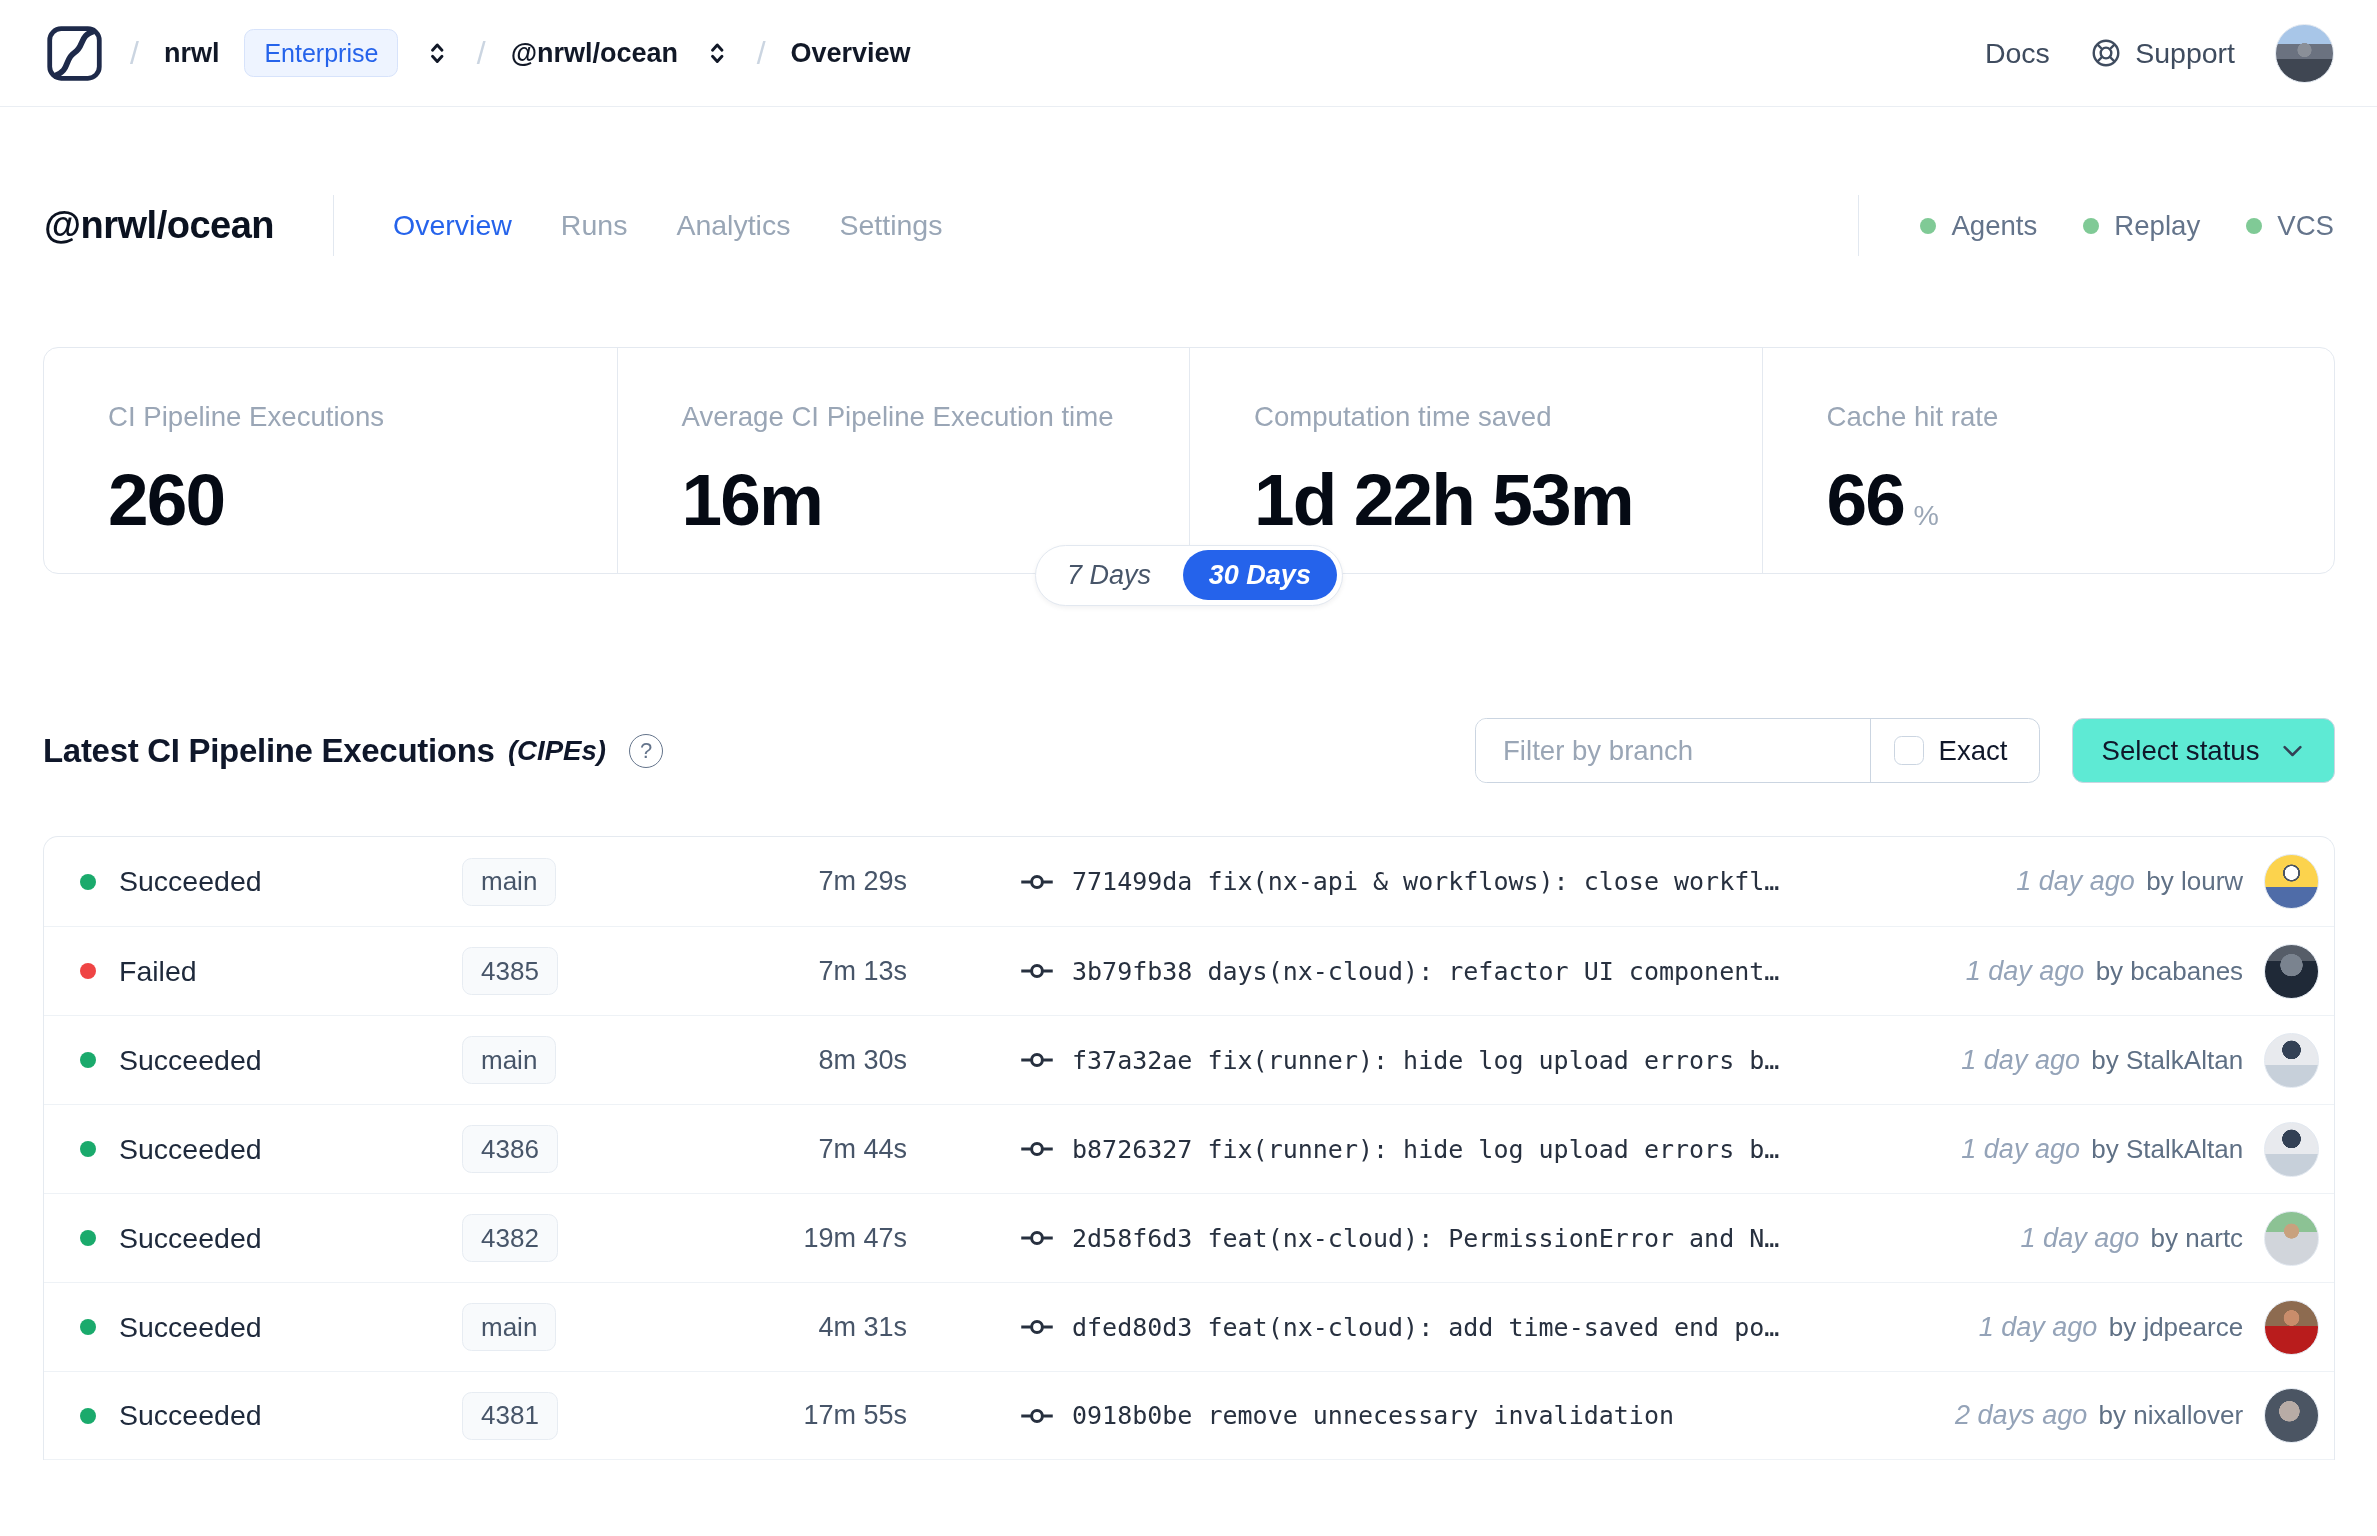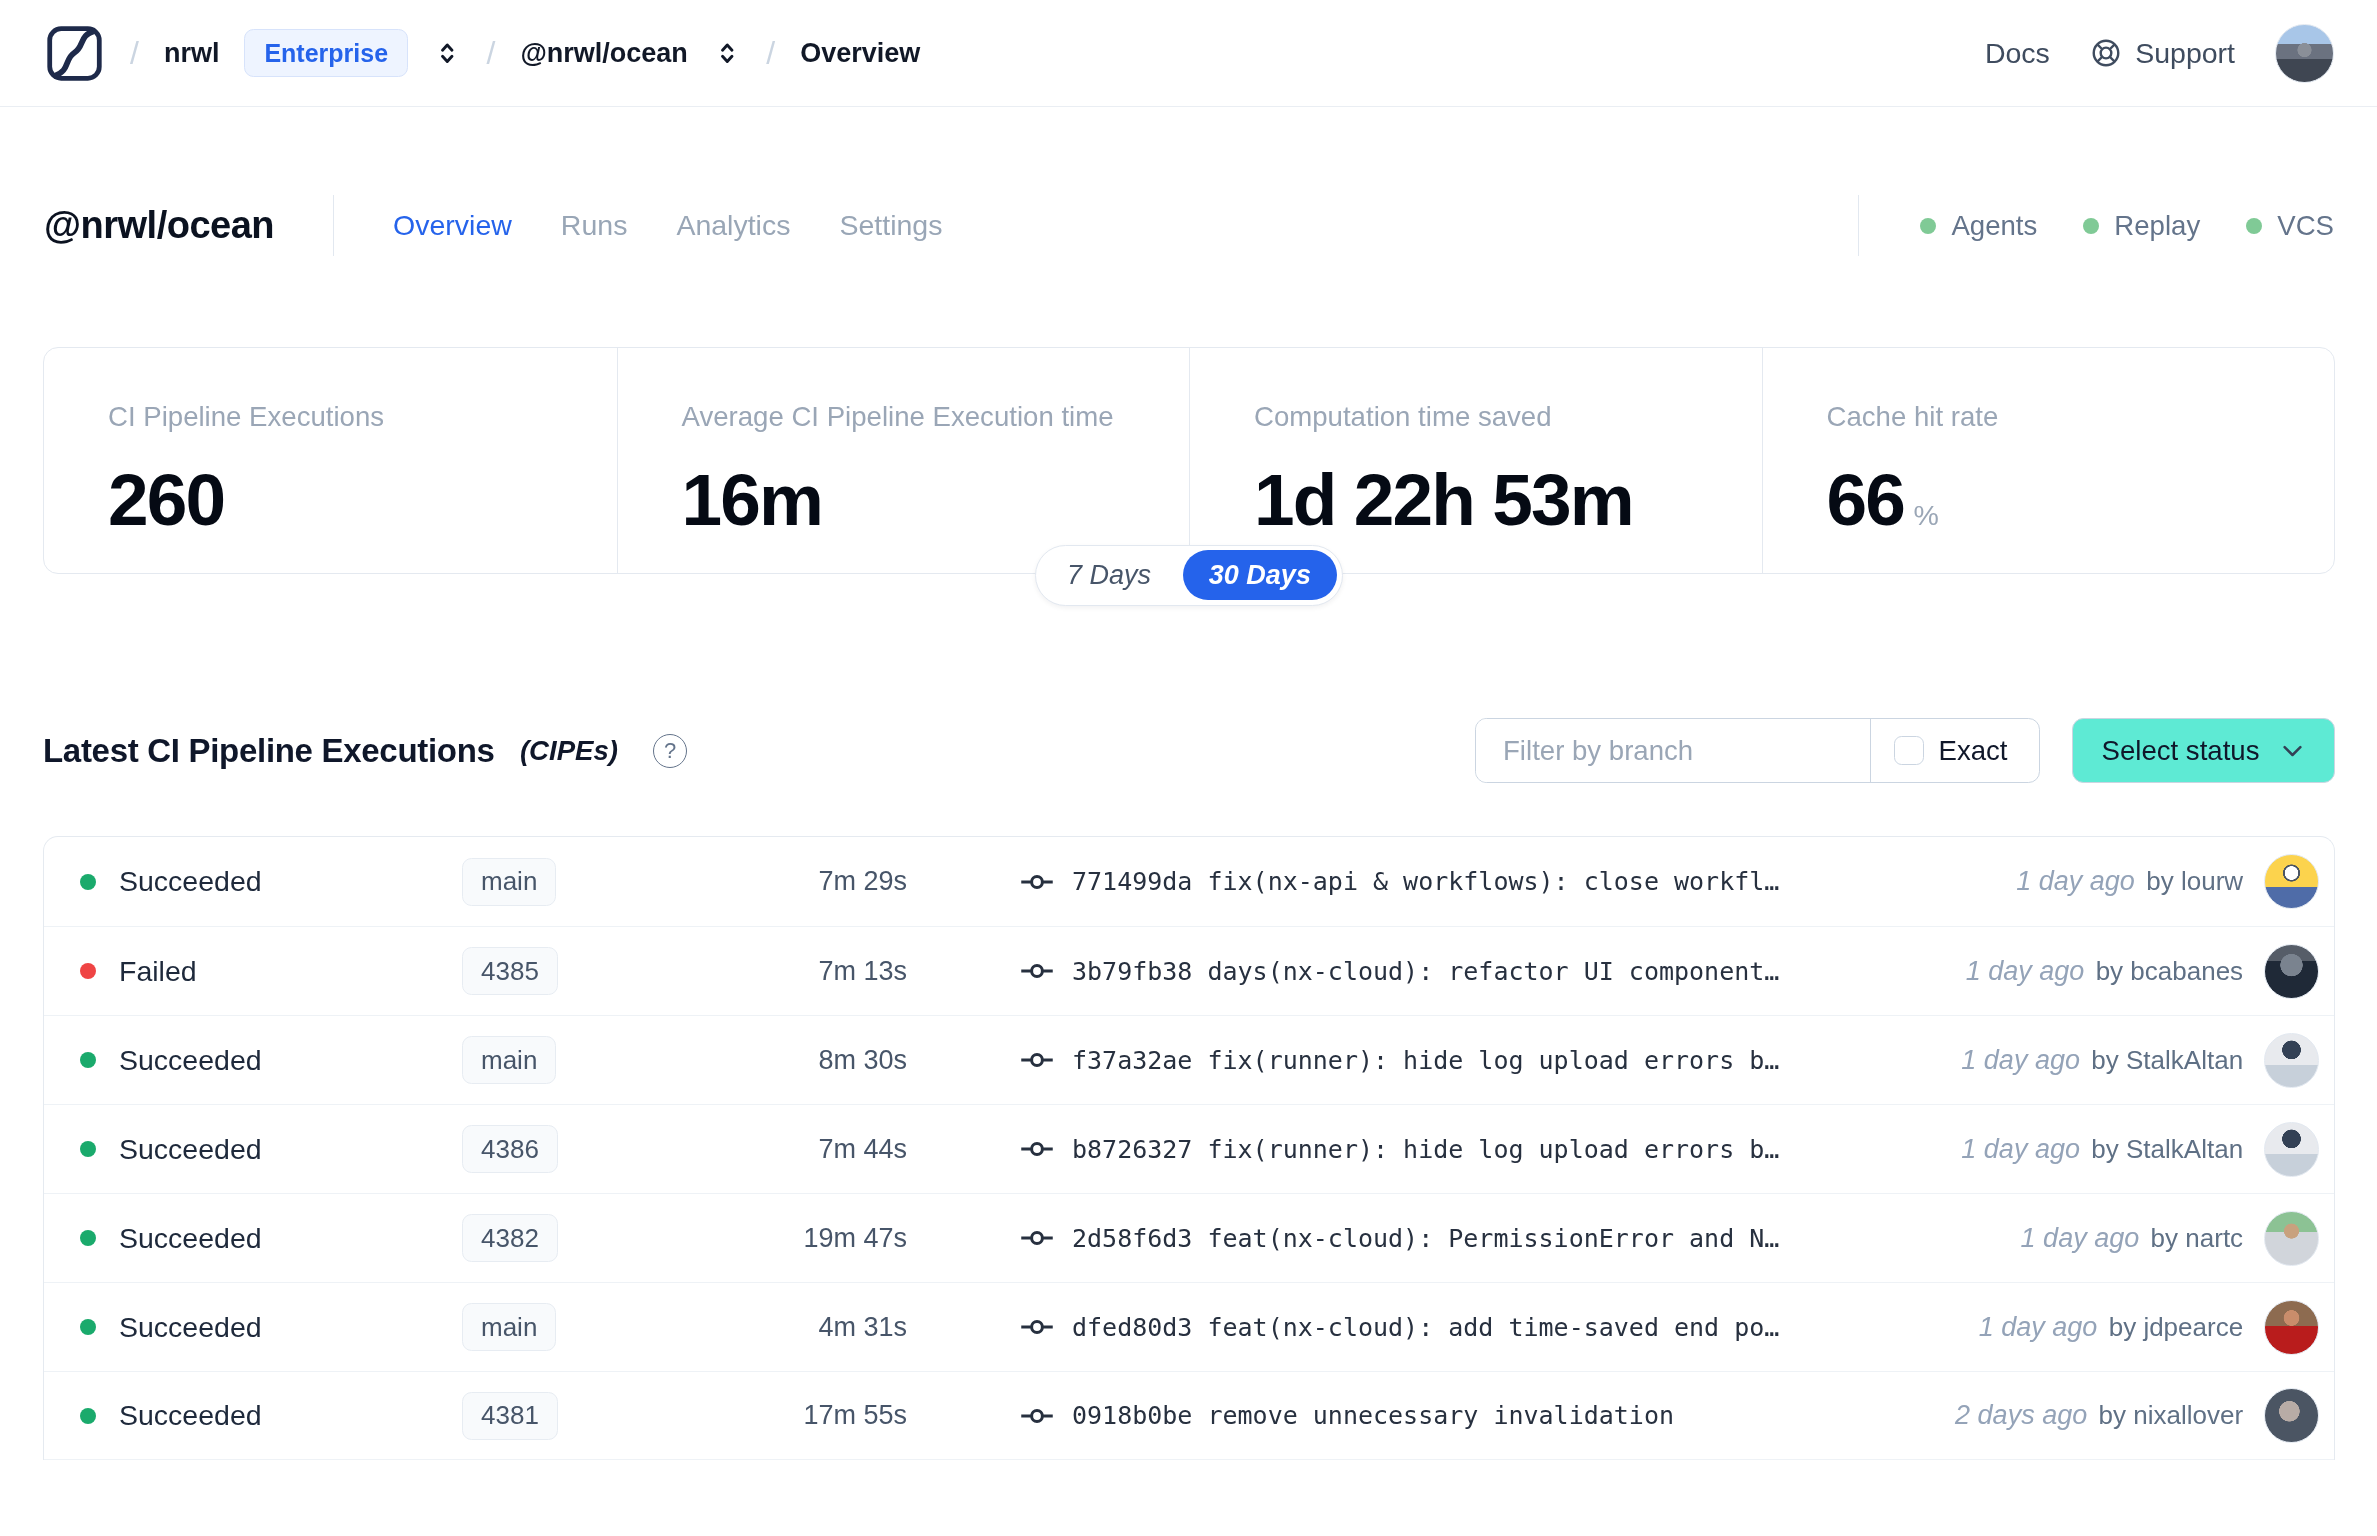--- a/index.html
+++ b/index.html
@@ -6,21 +6,21 @@
   html,body { width:2378px; height:1537px; overflow:hidden; background:#ffffff;
     font-family:"Liberation Sans", sans-serif; color:#0f172a; }
 
   
   .topnav { height:107px; display:flex; align-items:center; justify-content:space-between;
     padding:0 44px; border-bottom:1.9px solid #eaeef3; background:#fff; }
   .nav-left { display:flex; align-items:center; gap:25px; }
   .logo { width:61px; height:61px; display:block; }
   .bc-slash { color:#cbd5e1; font-size:32px; font-weight:300; }
   .bc-item { font-size:27px; font-weight:600; color:#111827; }
-  .ent-badge { font-size:25px; font-weight:700; color:#2563eb; background:#eef4ff;
+  .ent-badge { font-size:25px; font-weight:400; color:#2563eb; background:#eef4ff;
     border:1px solid #d7e3fb; border-radius:9.5px; padding:8.6px 19px; }
   .updown { width:28.5px; height:28.5px; color:#111827; }
   .nav-right { display:flex; align-items:center; gap:40px; }
   .nav-link { font-size:28.5px; color:#3f4c5f; }
   .support { display:flex; align-items:center; gap:13.3px; font-size:28.5px; color:#3f4c5f; }
   .buoy { width:32px; height:32px; color:#3f4c5f; }
   .avatar { border-radius:50%; display:inline-block; overflow:hidden; border:1px solid #e2e8f0; }
   .nav-avatar { width:59px; height:59px; background:
     radial-gradient(circle at 50% 44%, #8a8f98 0 16%, transparent 17%),
     linear-gradient(180deg,#a8c6e8 0 34%, #6b7280 34% 60%, #3f4652 60%); }
@@ -46,21 +46,21 @@
   .stat-label { font-size:27.6px; font-weight:500; color:#9aa6b6; }
   .stat-value { font-size:73px; font-weight:700; color:#050a14; letter-spacing:-1.9px; margin-top:25px; }
   .stat-suffix { font-size:28.5px; font-weight:500; color:#9aa6b6; letter-spacing:0; margin-left:9.5px; }
   .toggle-wrap { display:flex; justify-content:center; margin-top:-29.5px; position:relative;font-style:italic; }
   .toggle { display:flex; align-items:center; gap:5.7px; background:#fff; border:1px solid #e2e8f0;
     border-radius:950px; padding:4.8px; box-shadow:0 1.9px 5.7px rgba(15,23,42,.06); }
   .toggle-opt { font-size:27px; color:#475569; font-weight:500; padding:9.5px 26px; border-radius:950px; cursor:pointer; }
   .toggle-opt.selected { background:#2563eb; color:#fff; font-weight:700; }
 
   
-  .cipes-head { display:flex; align-items:center; margin:112px 43px 0 43px;gap:12px; }
+  .cipes-head { display:flex; align-items:center; margin:112px 43px 0 43px; }
   .cipes-title { font-size:33px; font-weight:700; color:#0f172a; letter-spacing:-0.3px; }
   .cipes-sub { font-size:27.6px; font-style:italic; font-weight:600; color:#0f172a; margin-left:13.3px; }
   .help-icon { width:34px; height:34px; border:1.9px solid #64748b; border-radius:50%; color:#64748b;
     font-size:22px; display:flex; align-items:center; justify-content:center; margin-left:23px; cursor:pointer; }
   .cipes-controls { margin-left:auto; display:flex; align-items:center; gap:32px; }
   .filter-group { display:flex; align-items:stretch; border:1px solid #cbd5e1; border-radius:11.4px;
     overflow:hidden; background:#fff; height:65px; width:565px; }
   .filter-input { border:none; outline:none; font-size:27.6px; padding:0 27px; width:394px;
     font-family:"Liberation Sans", sans-serif; color:#0f172a; }
   .filter-input::placeholder { color:#9aa6b6; }

